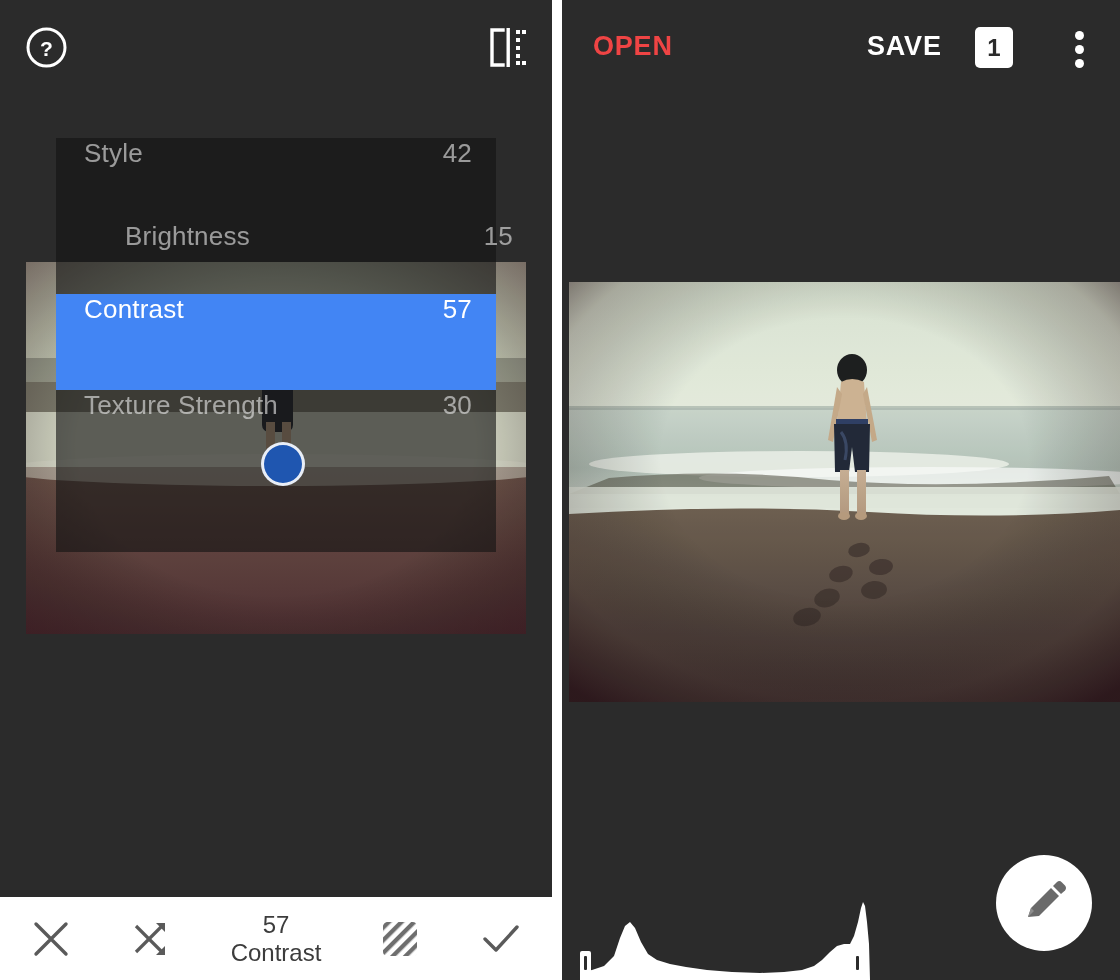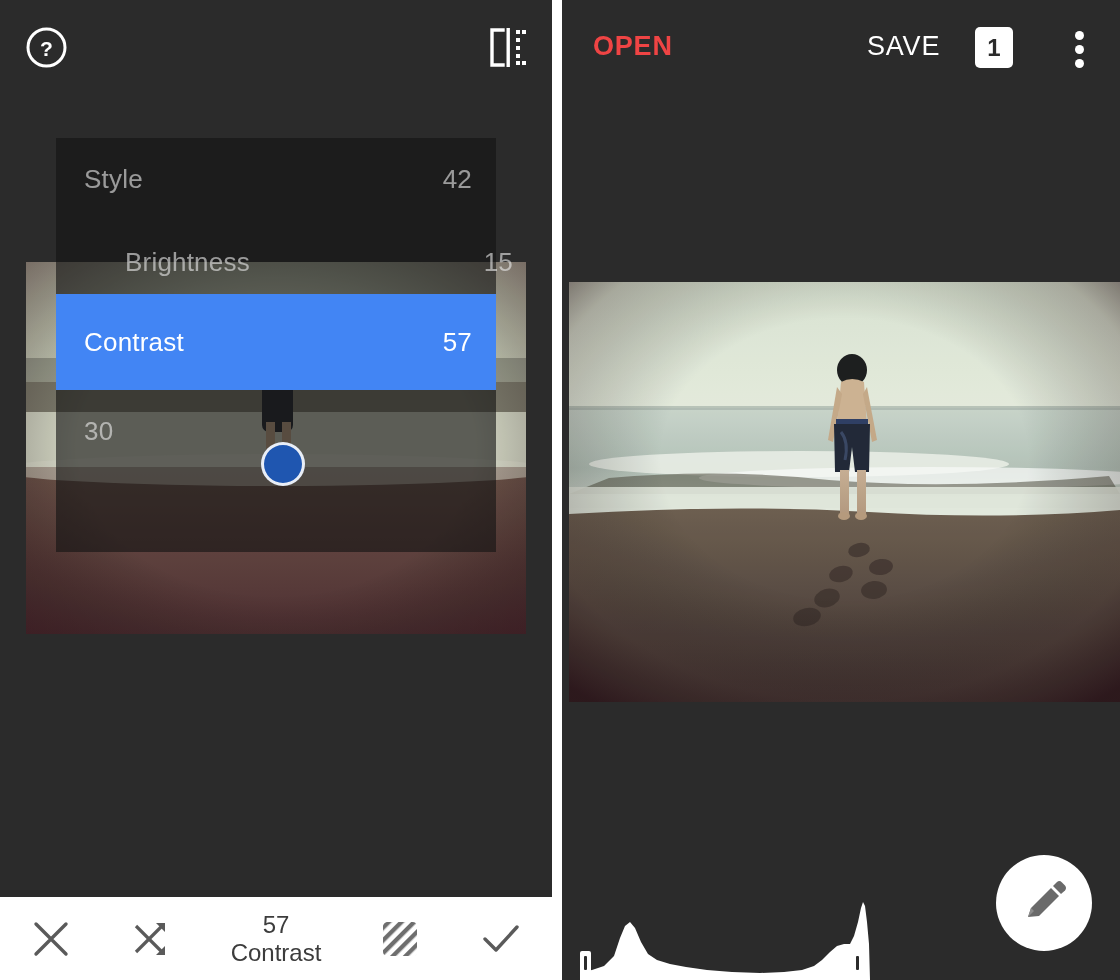--- a/index.html
+++ b/index.html
@@ -34,21 +34,21 @@
   }
   #left-photo svg, #right-photo svg { display: block; }
 
   
   #adjust-panel {
     position: absolute; left: 56px; top: 138px; width: 440px; height: 414px;
     background: rgba(20,20,20,0.62);
   }
   .adjust-row {
     position: absolute; left: 0; width: 440px; height: 83px;
-    display: flex; align-items: center; justify-content: space-between;
+    display: flex; justify-content: space-between;
     padding: 0 24px 0 28px;
     font-size: 26px; letter-spacing: .2px;
   }
   .adjust-row .lbl, .adjust-row .val { color: rgba(232,232,232,0.62); font-weight: 400; }
   .adjust-row.selected { background: #4285f4; }
   .adjust-row.selected .lbl, .adjust-row.selected .val { color: #ffffff; }
   .adjust-row.r0 { top: 0; }
   .adjust-row.r1 { top: 83px; margin-left: 41px; }
   .adjust-row.r2 { top: 156px; height: 96px; }
   .adjust-row.r3 { top: 252px; }
@@ -81,21 +81,21 @@
   }
   #right-topbar {
     position: absolute; left: 0; top: 0; width: 558px; height: 96px;
   }
   #open-btn {
     position: absolute; left: 31px; top: 31px;
     color: #ef4444; font-size: 27px; font-weight: bold; letter-spacing: .8px;
   }
   #save-btn {
     position: absolute; left: 305px; top: 31px;
-    color: #fff; font-size: 27px; font-weight: normal; letter-spacing: .8px;
+    color: #fff; font-size: 27px; font-weight: bold; letter-spacing: .8px;
   }
   #count-badge {
     position: absolute; left: 413px; top: 27px; width: 38px; height: 41px;
     background: #fff; border-radius: 5px;
     display: flex; align-items: center; justify-content: center;
     color: #2b2b2b; font-size: 24px; font-weight: bold;
   }
   #overflow-menu {
     position: absolute; left: 500px; top: 28px; width: 36px; height: 42px;
   }
@@ -199,20 +199,21 @@
       </div>
       <div class="adjust-row r1">
         <span class="lbl">Brightness</span>
         <span class="val">15</span>
       </div>
       <div class="adjust-row r2 selected">
         <span class="lbl">Contrast</span>
         <span class="val">57</span>
       </div>
       <div class="adjust-row r3">
+        <span class="lbl">Texture Strength</span>
         <span class="val">30</span>
       </div>
     </div>
 
     <div id="touch-dot"></div>
 
     <div id="left-bottombar">
       <div class="tb-slot">
         <svg width="40" height="40" viewBox="0 0 40 40">
           <path d="M5 5 L35 35 M35 5 L5 35" stroke="#5a5a5a" stroke-width="3.4" fill="none" stroke-linecap="round"></path>

